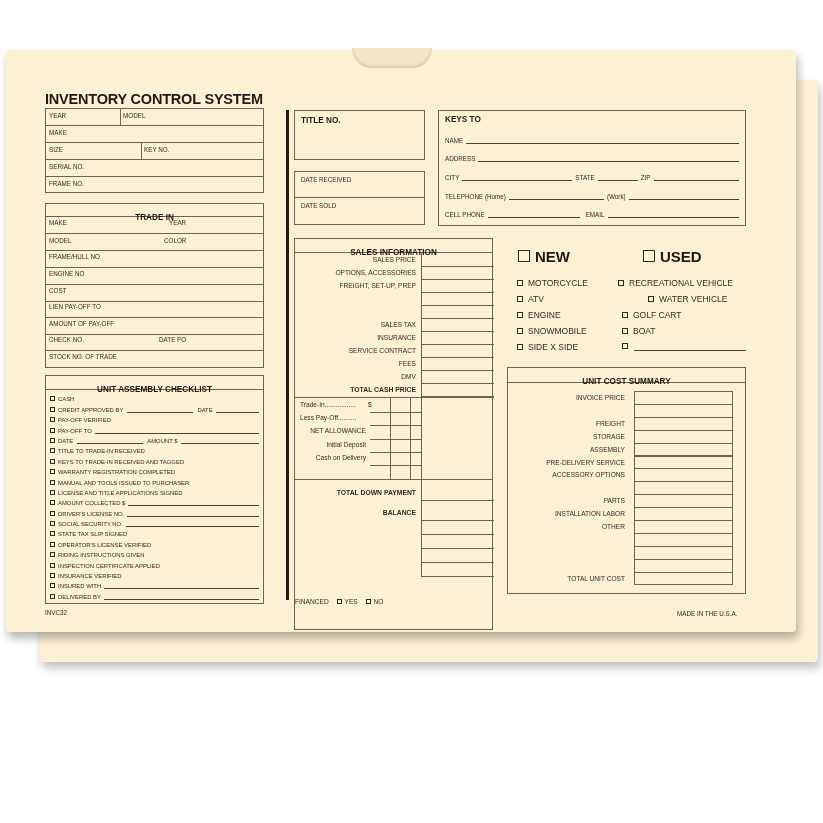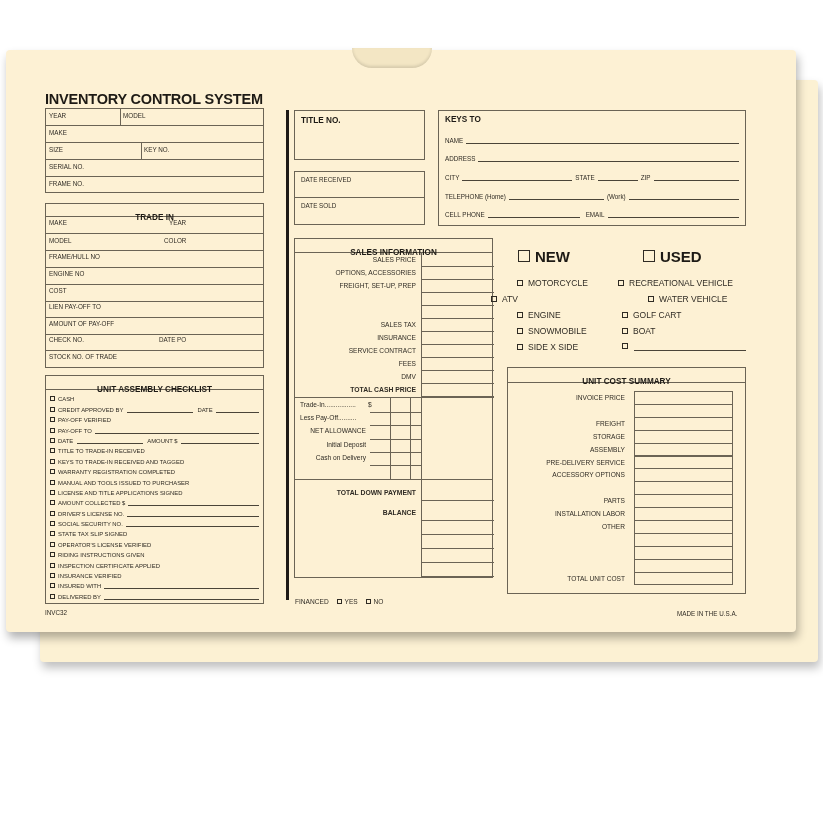--- a/index.html
+++ b/index.html
@@ -237,21 +237,21 @@
       <span class="line" style="flex:1;margin-left:3px;"></span>
   </div>
   <div class="abs lbl" style="left:6px;top:100px;right:6px;display:flex;align-items:flex-end;">
     <span>CELL PHONE</span>
       <span class="line" style="width:92px;margin:0 6px 0 3px;"></span>
     <span>EMAIL</span>
       <span class="line" style="flex:1;margin-left:3px;"></span>
   </div>
 </div>
 
-<div class="box" style="left:294px;top:238px;width:199px;height:340px;">
+<div class="box" style="left:294px;top:238px;width:199px;height:392px;">
   <div class="row" style="top:0;height:14px;text-align:center;">
     <span class="hdr" style="position:relative;top:2px;">SALES INFORMATION</span>
   </div>
   <div id="sales-lines">
       <div class="cell" style="left: 126px; top: 14px; width: 73px; height: 14px; border-right: none; border-top: none;"></div>
       <span class="sl" style="right: 76px; top: 17px;">SALES PRICE</span>
       <div class="cell" style="left: 126px; top: 27px; width: 73px; height: 14px; border-right: none;"></div>
       <span class="sl" style="right: 76px; top: 30px;">OPTIONS, ACCESSORIES</span>
       <div class="cell" style="left: 126px; top: 40px; width: 73px; height: 14px; border-right: none;"></div>
       <span class="sl" style="right: 76px; top: 43px;">FREIGHT, SET-UP, PREP</span>
@@ -306,21 +306,21 @@
 </div>
 
 <div class="abs" style="left:518px;top:248px;font-size:15px;font-weight:bold;color:#1d1a15;">
   <span class="big-cb"></span><span>NEW</span>
 </div>
 <div class="abs" style="left:643px;top:248px;font-size:15px;font-weight:bold;color:#1d1a15;">
   <span class="big-cb"></span><span>USED</span>
 </div>
 <div id="vtypes">
     <div class="vtype" style="left: 517px; top: 278px;"><span class="cb" style="width:6px;height:6px;margin-right:5px;"></span><span>MOTORCYCLE</span></div>
-    <div class="vtype" style="left: 491px; top: 294px; text-align: right;"><span class="cb" style="width:6px;height:6px;margin-right:5px;"></span><span>ATV</span></div>
+    <div class="vtype" style="left: 517px; top: 294px; text-align: right;"><span class="cb" style="width:6px;height:6px;margin-right:5px;"></span><span>ATV</span></div>
     <div class="vtype" style="left: 517px; top: 310px;"><span class="cb" style="width:6px;height:6px;margin-right:5px;"></span><span>ENGINE</span></div>
     <div class="vtype" style="left: 517px; top: 326px;"><span class="cb" style="width:6px;height:6px;margin-right:5px;"></span><span>SNOWMOBILE</span></div>
     <div class="vtype" style="left: 517px; top: 342px;"><span class="cb" style="width:6px;height:6px;margin-right:5px;"></span><span>SIDE X SIDE</span></div>
     <div class="vtype" style="left: 618px; top: 278px;"><span class="cb" style="width:6px;height:6px;margin-right:5px;"></span><span>RECREATIONAL VEHICLE</span></div>
     <div class="vtype" style="left: 622px; top: 294px; padding-left: 26px;"><span class="cb" style="width:6px;height:6px;margin-right:5px;"></span><span>WATER VEHICLE</span></div>
     <div class="vtype" style="left: 622px; top: 310px;"><span class="cb" style="width:6px;height:6px;margin-right:5px;"></span><span>GOLF CART</span></div>
     <div class="vtype" style="left: 622px; top: 326px;"><span class="cb" style="width:6px;height:6px;margin-right:5px;"></span><span>BOAT</span></div>
   </div>
 <div class="vtype" style="left:622px;top:342px;display:flex;align-items:center;width:124px;">
   <span class="cb" style="width:6px;height:6px;"></span>

